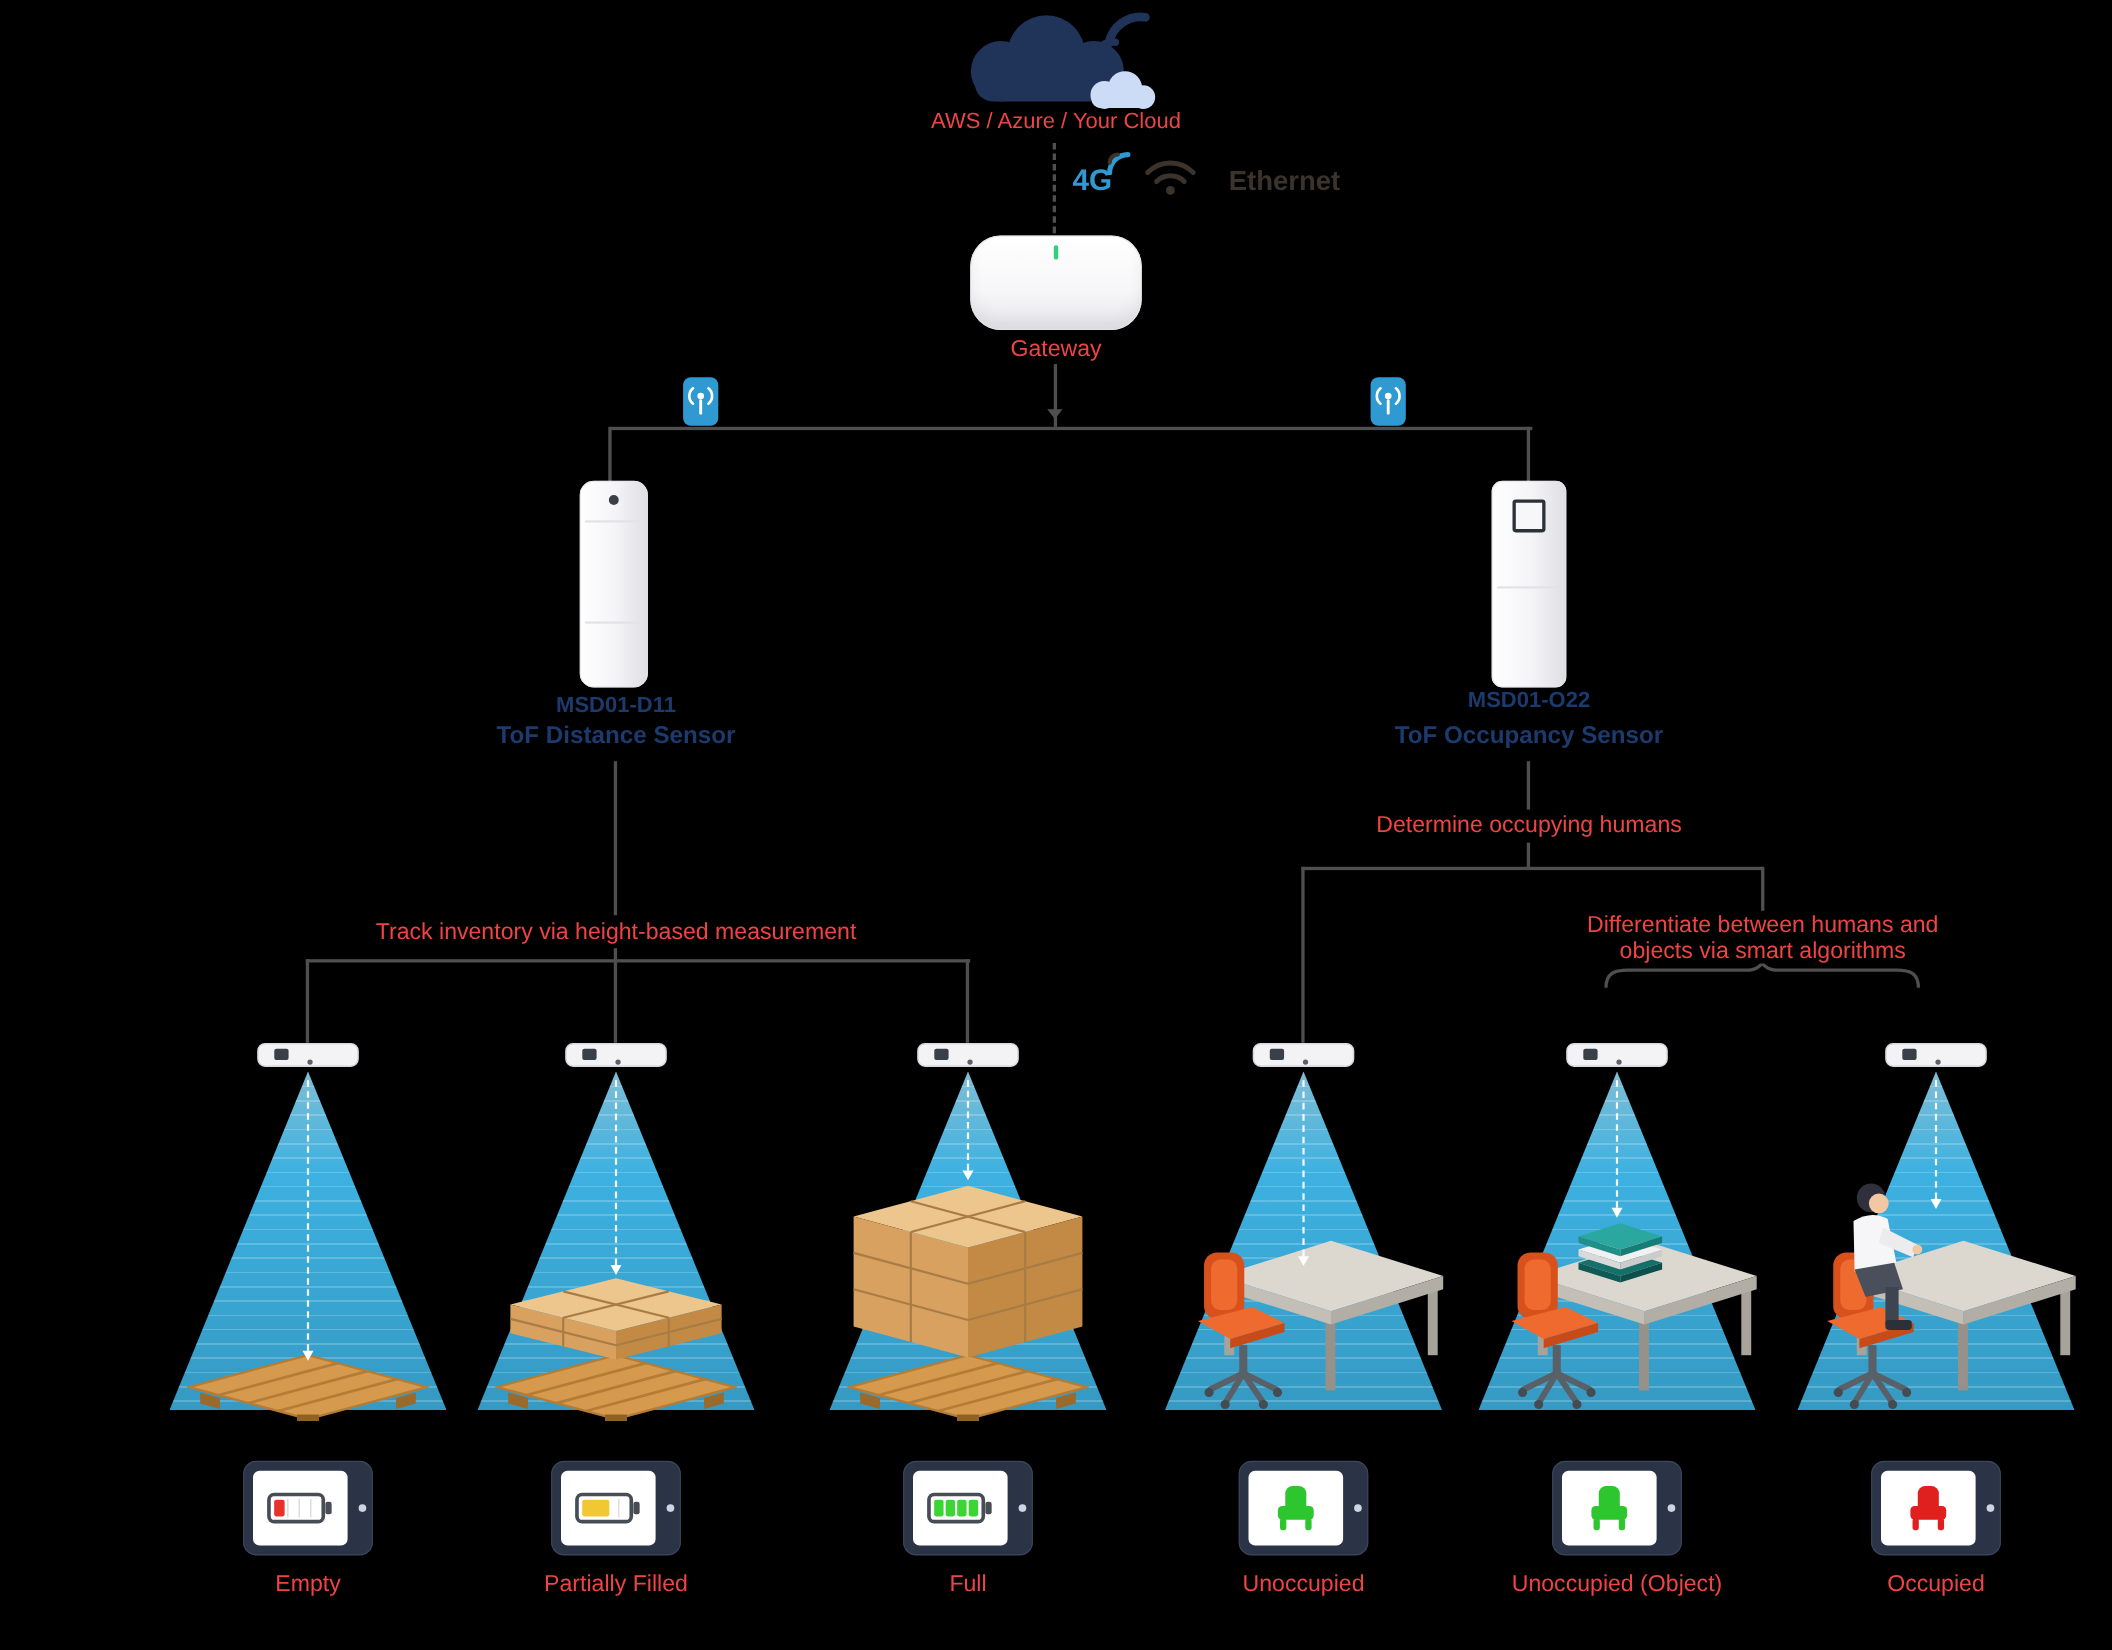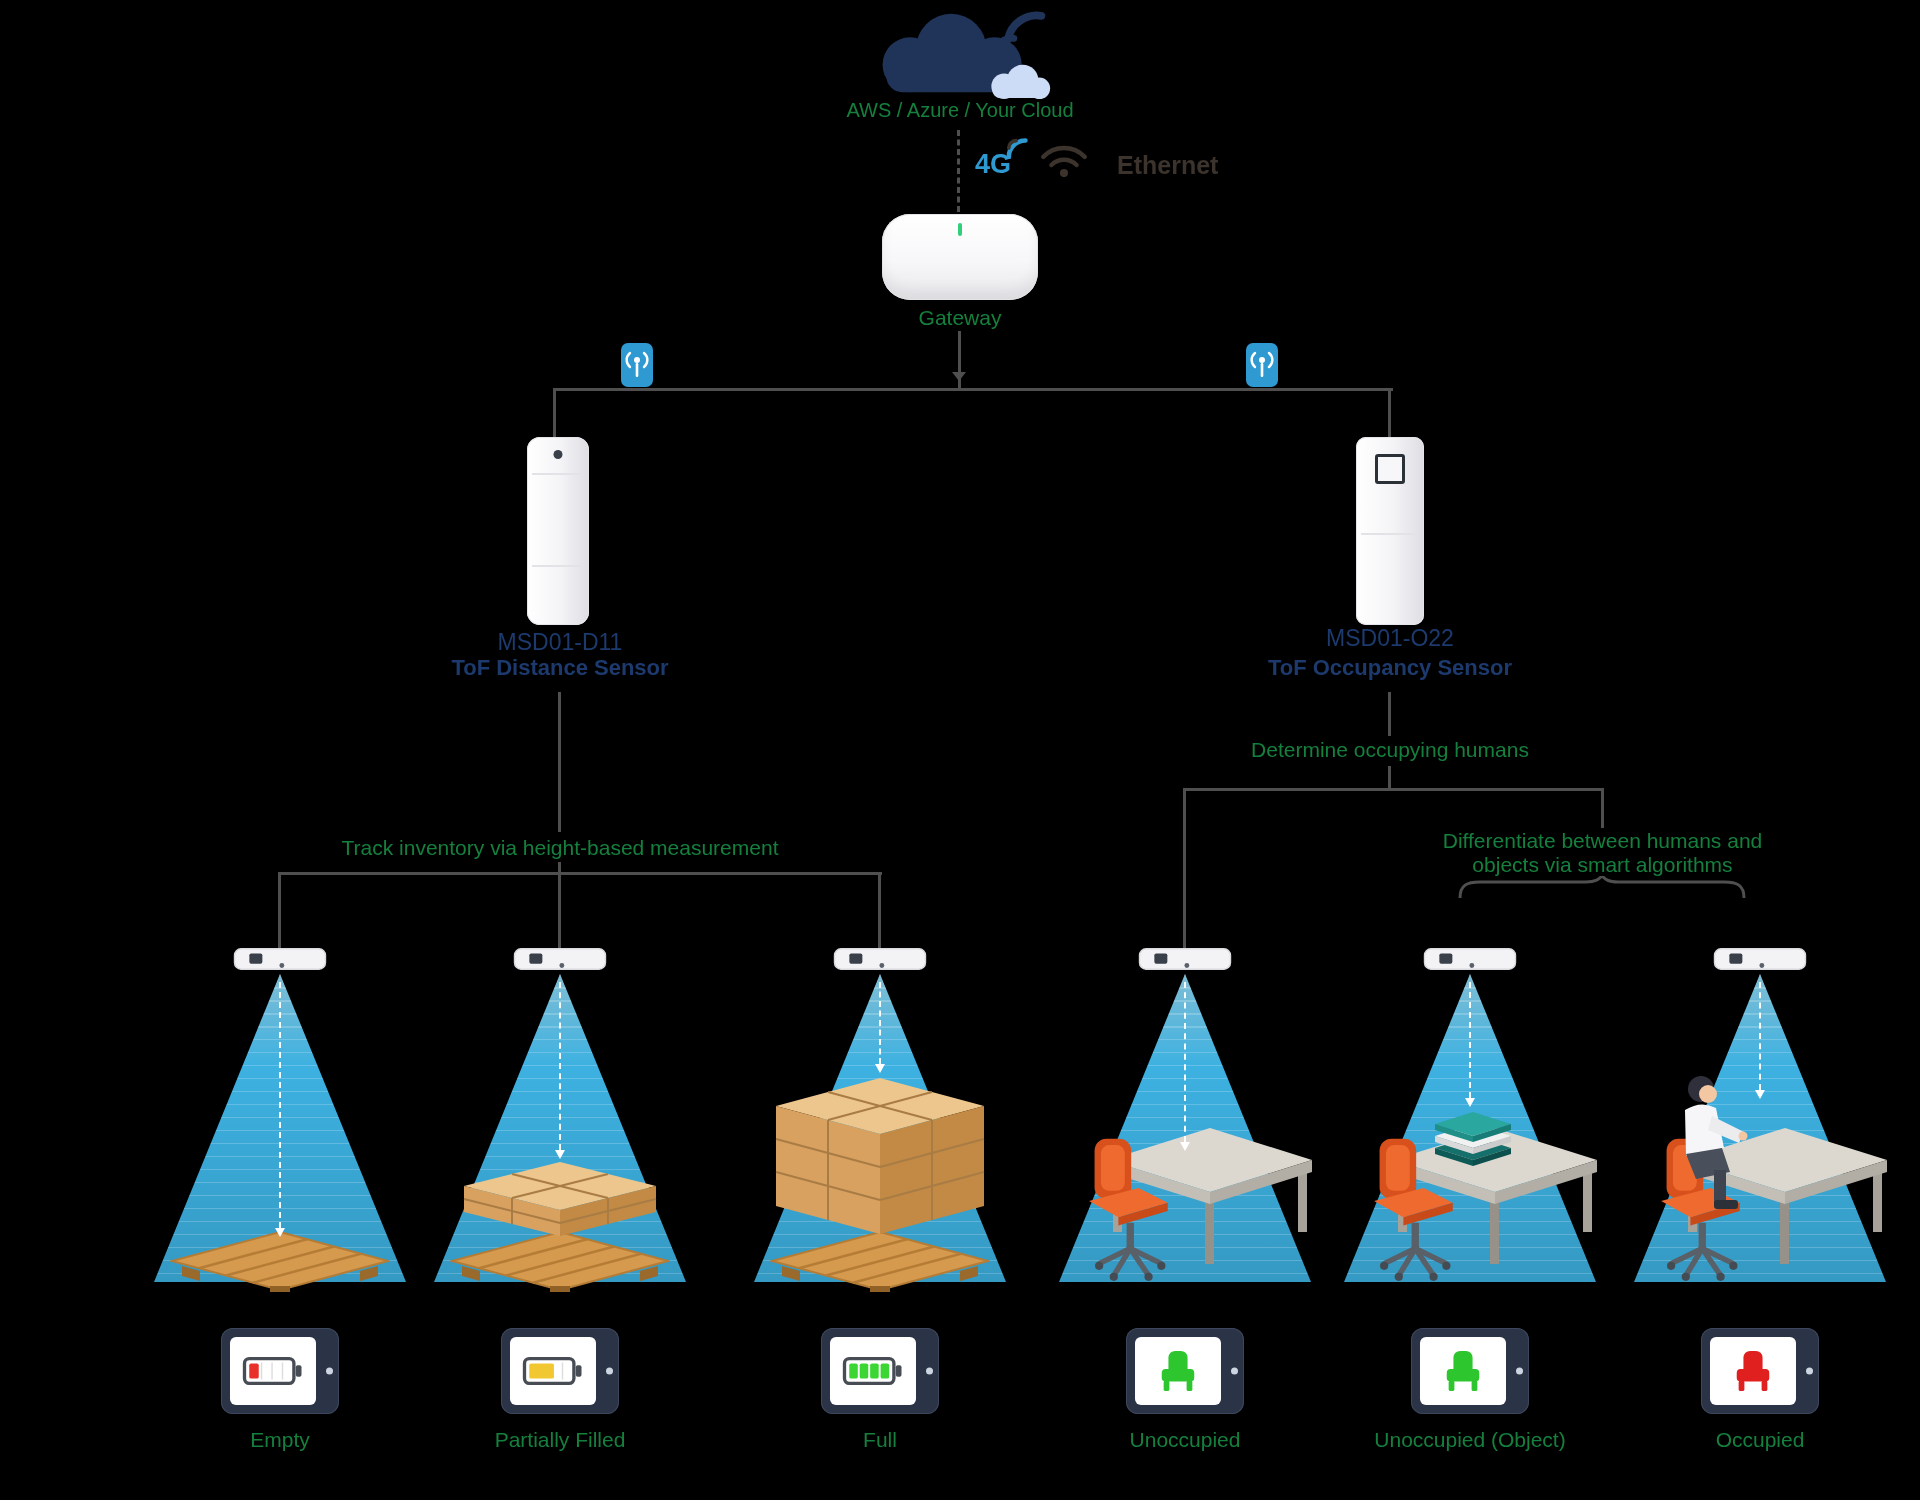--- a/index.html
+++ b/index.html
@@ -2,23 +2,23 @@
 <html><head>
 <meta charset="utf-8">
 <style>
   html,body{margin:0;padding:0;background:#000;}
   .canvas{position:relative;width:1920px;height:1500px;background:#000;overflow:hidden;
           font-family:"Liberation Sans", sans-serif;}
   .abs{position:absolute;}
   .vline{position:absolute;width:3px;background:#4f4f4f;}
   .hline{position:absolute;height:3px;background:#4f4f4f;}
   .vdash{position:absolute;width:0;border-left:3px dashed #4f4f4f;}
-  .gtext{position:absolute;color:#15803d;font-size:21px;text-align:center;line-height:1.15;}
+  .gtext{position:absolute;color:#ef4444;font-size:21px;text-align:center;line-height:1.15;}
   .navy{position:absolute;color:#1c3a6e;text-align:center;line-height:1.1;}
-  .navy.model{font-weight:400;font-size:23px;}
+  .navy.model{font-weight:700;font-size:20px;}
   .navy.name{font-weight:600;font-size:22px;}
   .gateway{position:absolute;left:882px;top:214px;width:156px;height:86px;border-radius:28px;
            background:linear-gradient(180deg,#ffffff 0%,#f7f7f9 55%,#e8e8ec 100%);
            box-shadow:inset 0 0 0 1px #e3e3e8, inset 0 -10px 14px rgba(0,0,0,0.06);}
   .led{position:absolute;left:50%;top:9px;transform:translateX(-50%);width:4px;height:13px;
        border-radius:2px;background:#2fcf7c;}
   .sensor{position:absolute;border-radius:13px;
           background:linear-gradient(90deg,#ffffff 0%,#f4f4f7 55%,#dddde3 100%);
           box-shadow:inset 0 0 0 1px #e4e4e9;}
   .lens{position:absolute;left:50%;top:13px;transform:translateX(-50%);width:9px;height:9px;

